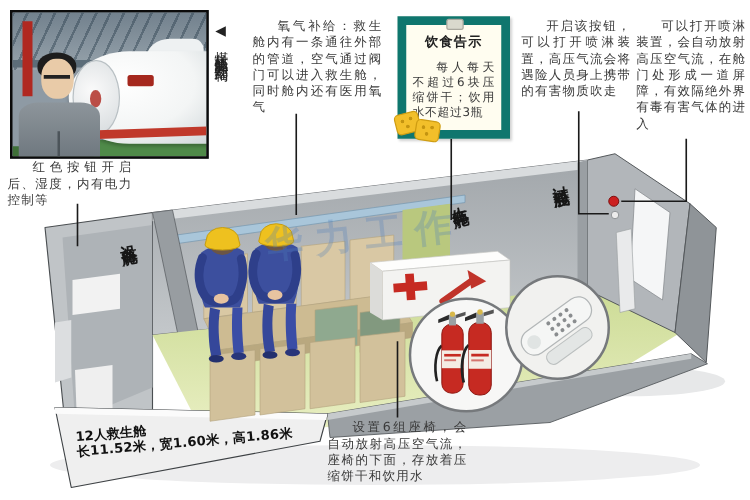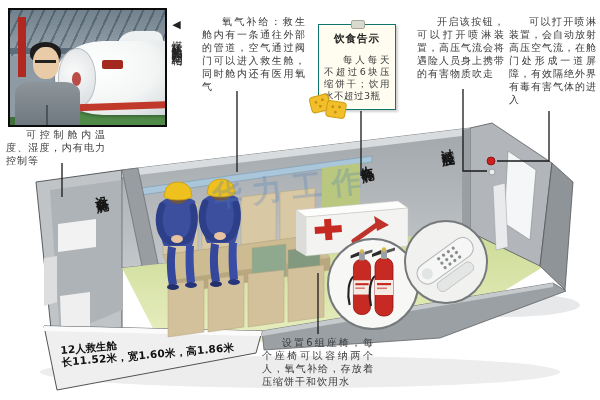--- a/index.html
+++ b/index.html
@@ -41,22 +41,22 @@
              text-orientation:upright;font-size:11px;letter-spacing:1.5px;color:#222;line-height:14px;}
   
   .callout{position:absolute;font-size:10px;line-height:13px;letter-spacing:1px;color:#3a3a3a;
            text-indent:2em;text-align:justify;}
   .c-control{left:6px;top:128px;width:100px;}
   .c-oxygen{left:202px;top:15px;width:104px;}
   .c-spray{left:417px;top:15px;width:88px;}
   .c-red{left:509px;top:15px;width:88px;}
   .c-seats{left:262px;top:336px;width:112px;}
   
-  .note{position:absolute;left:318px;top:24px;width:76px;height:84px;background:#fffdf0;
-        border:1px solid #0f766e;box-shadow:1.5px 1.5px 2px rgba(0,0,0,.18);}
+  .note{position:absolute;left:318px;top:13px;width:76px;height:84px;background:#fffdf0;
+        border:7px solid #0f766e;box-shadow:1.5px 1.5px 2px rgba(0,0,0,.18);}
   .note-pin{position:absolute;left:50%;top:-5px;width:12px;height:7px;margin-left:-6px;
             background:#d9d9cd;border:1px solid #a9a89e;border-radius:2px;}
   .note-title{margin-top:7px;text-align:center;font-size:10.5px;font-weight:bold;color:#222;
               letter-spacing:1px;}
   .note-body{margin-top:8px;padding:0 5px;font-size:9.5px;line-height:12px;letter-spacing:.5px;
              text-indent:2em;color:#3a3a3a;text-align:justify;}
   .biscuit{position:absolute;width:18px;height:15px;background:#f2bf2a;border:1.5px solid #cf9d12;
            border-radius:4px;
            background-image:radial-gradient(circle at 30% 35%,#c49410 1.2px,transparent 1.7px),
                             radial-gradient(circle at 68% 30%,#c49410 1.2px,transparent 1.7px),
@@ -245,25 +245,25 @@
       <div class="ph-hair"></div>
       <div class="ph-head"></div>
       <div class="ph-glasses"></div>
       <div class="ph-body">
         <div class="ph-zip"></div>
       </div>
     </div>
   </div>
   <div class="v-caption">◀煤矿救生舱的外部结构</div>
 
-  <div class="callout c-control">可控制舱内温度、湿度，内有电力控制等</div>
+  <div class="callout c-control">红色按钮开启后、湿度，内有电力控制等</div>
   <div class="callout c-spray">开启该按钮，可以打开喷淋装置，高压气流会将遇险人员身上携带的有害物质吹走</div>
   <div class="callout c-oxygen">氧气补给：救生舱内有一条通往外部的管道，空气通过阀门可以进入救生舱，同时舱内还有医用氧气</div>
   <div class="callout c-red">可以打开喷淋装置，会自动放射高压空气流，在舱门处形成一道屏障，有效隔绝外界有毒有害气体的进入</div>
-  <div class="callout c-seats">设置6组座椅，每个座椅可以容纳两个人，氧气补给，存放着压缩饼干和饮用水</div>
+  <div class="callout c-seats">设置6组座椅，会自动放射高压空气流，座椅的下面，存放着压缩饼干和饮用水</div>
 
   <div class="note">
     <div class="note-pin"></div>
     <div class="note-title">饮食告示</div>
     <div class="note-body">每人每天不超过6块压缩饼干；饮用水不超过3瓶</div>
     <div class="biscuit b1"></div>
     <div class="biscuit b2"></div>
   </div>
 
   <div class="cabin-label l-equip">设备舱</div>

